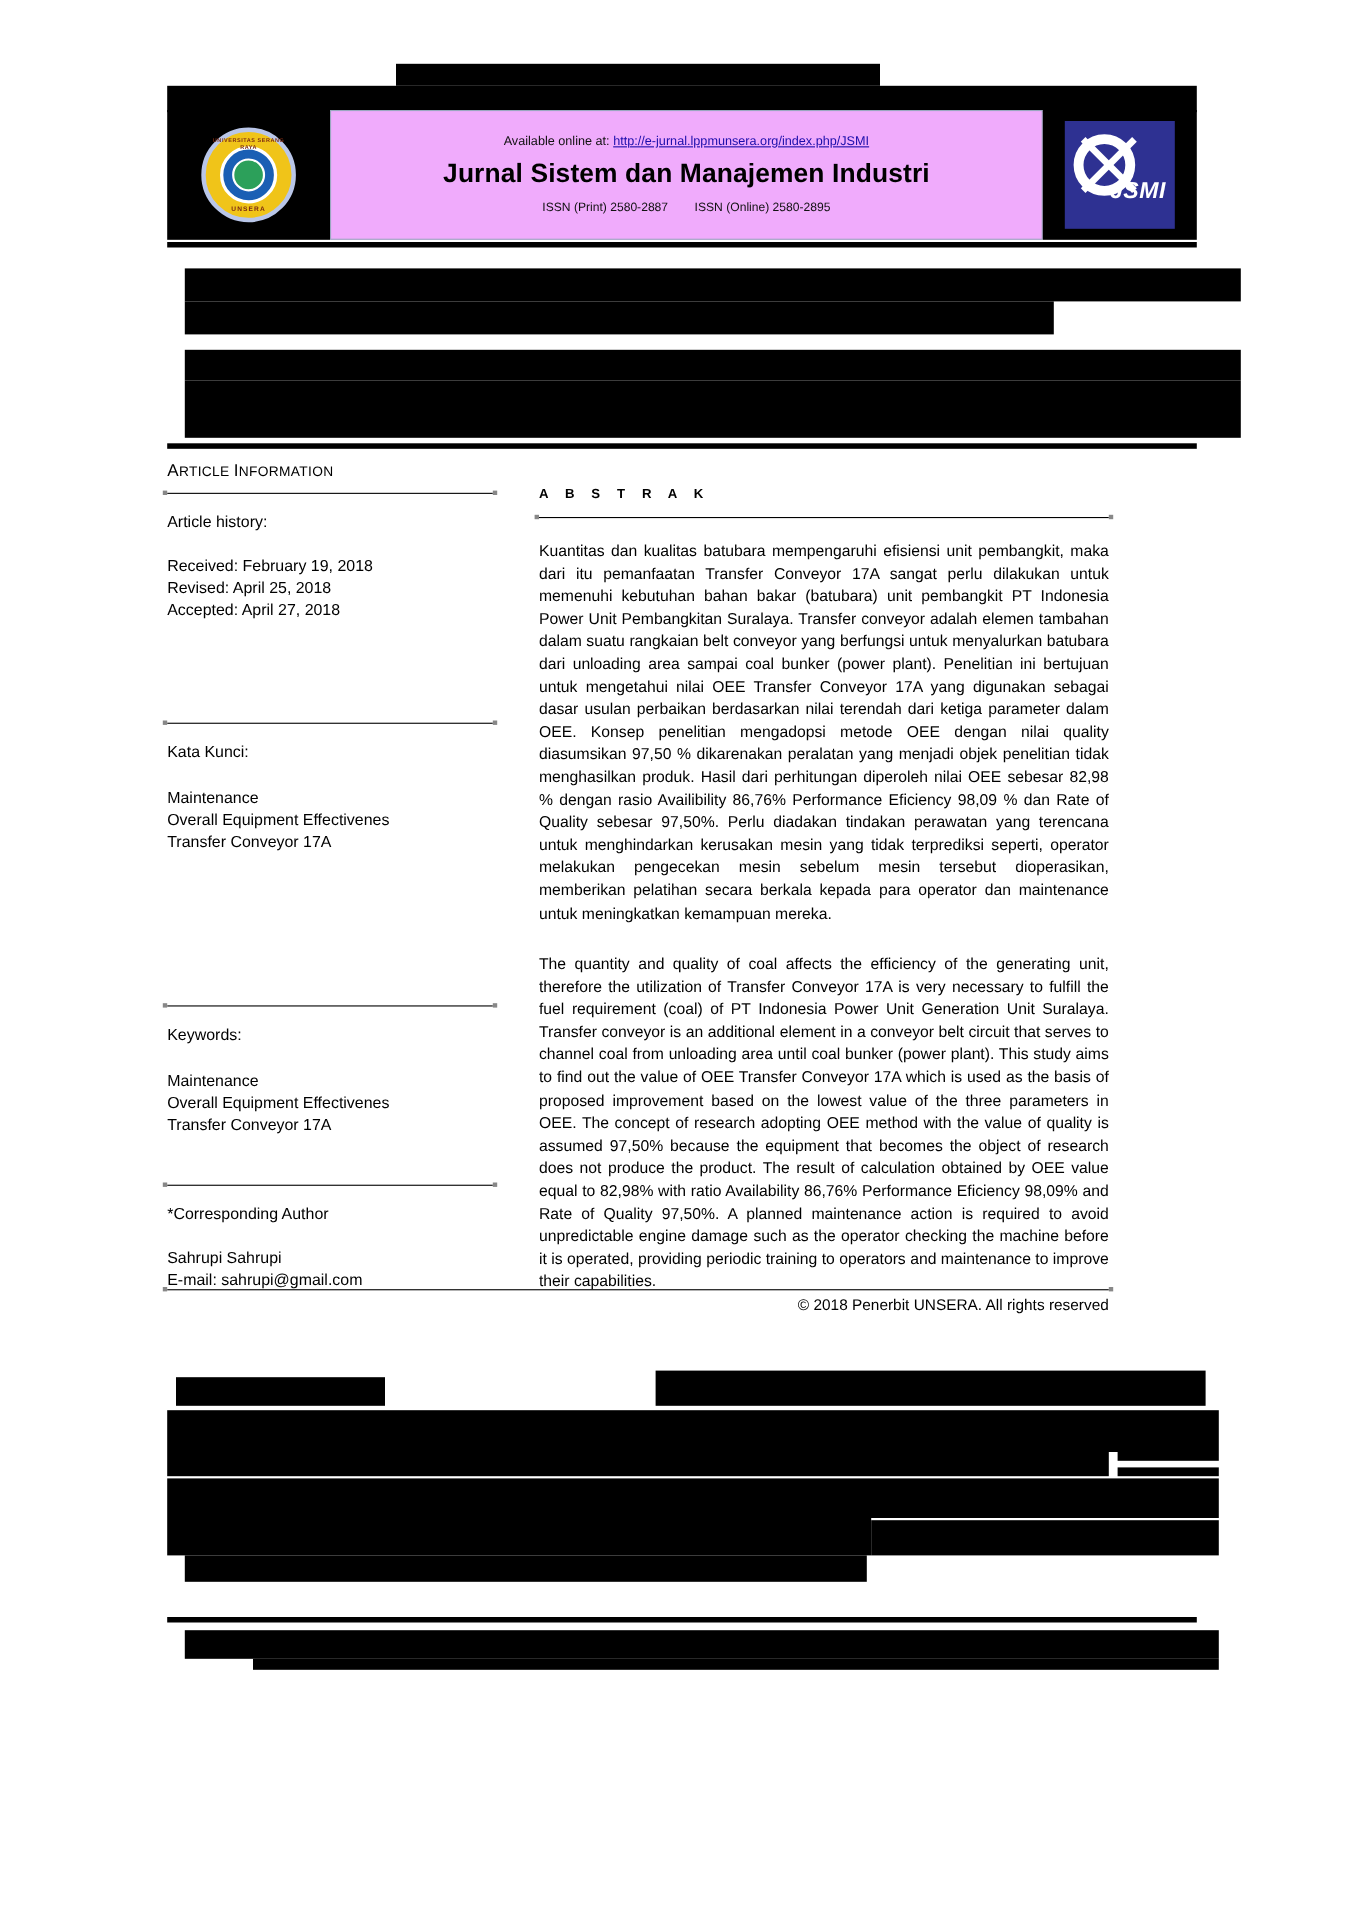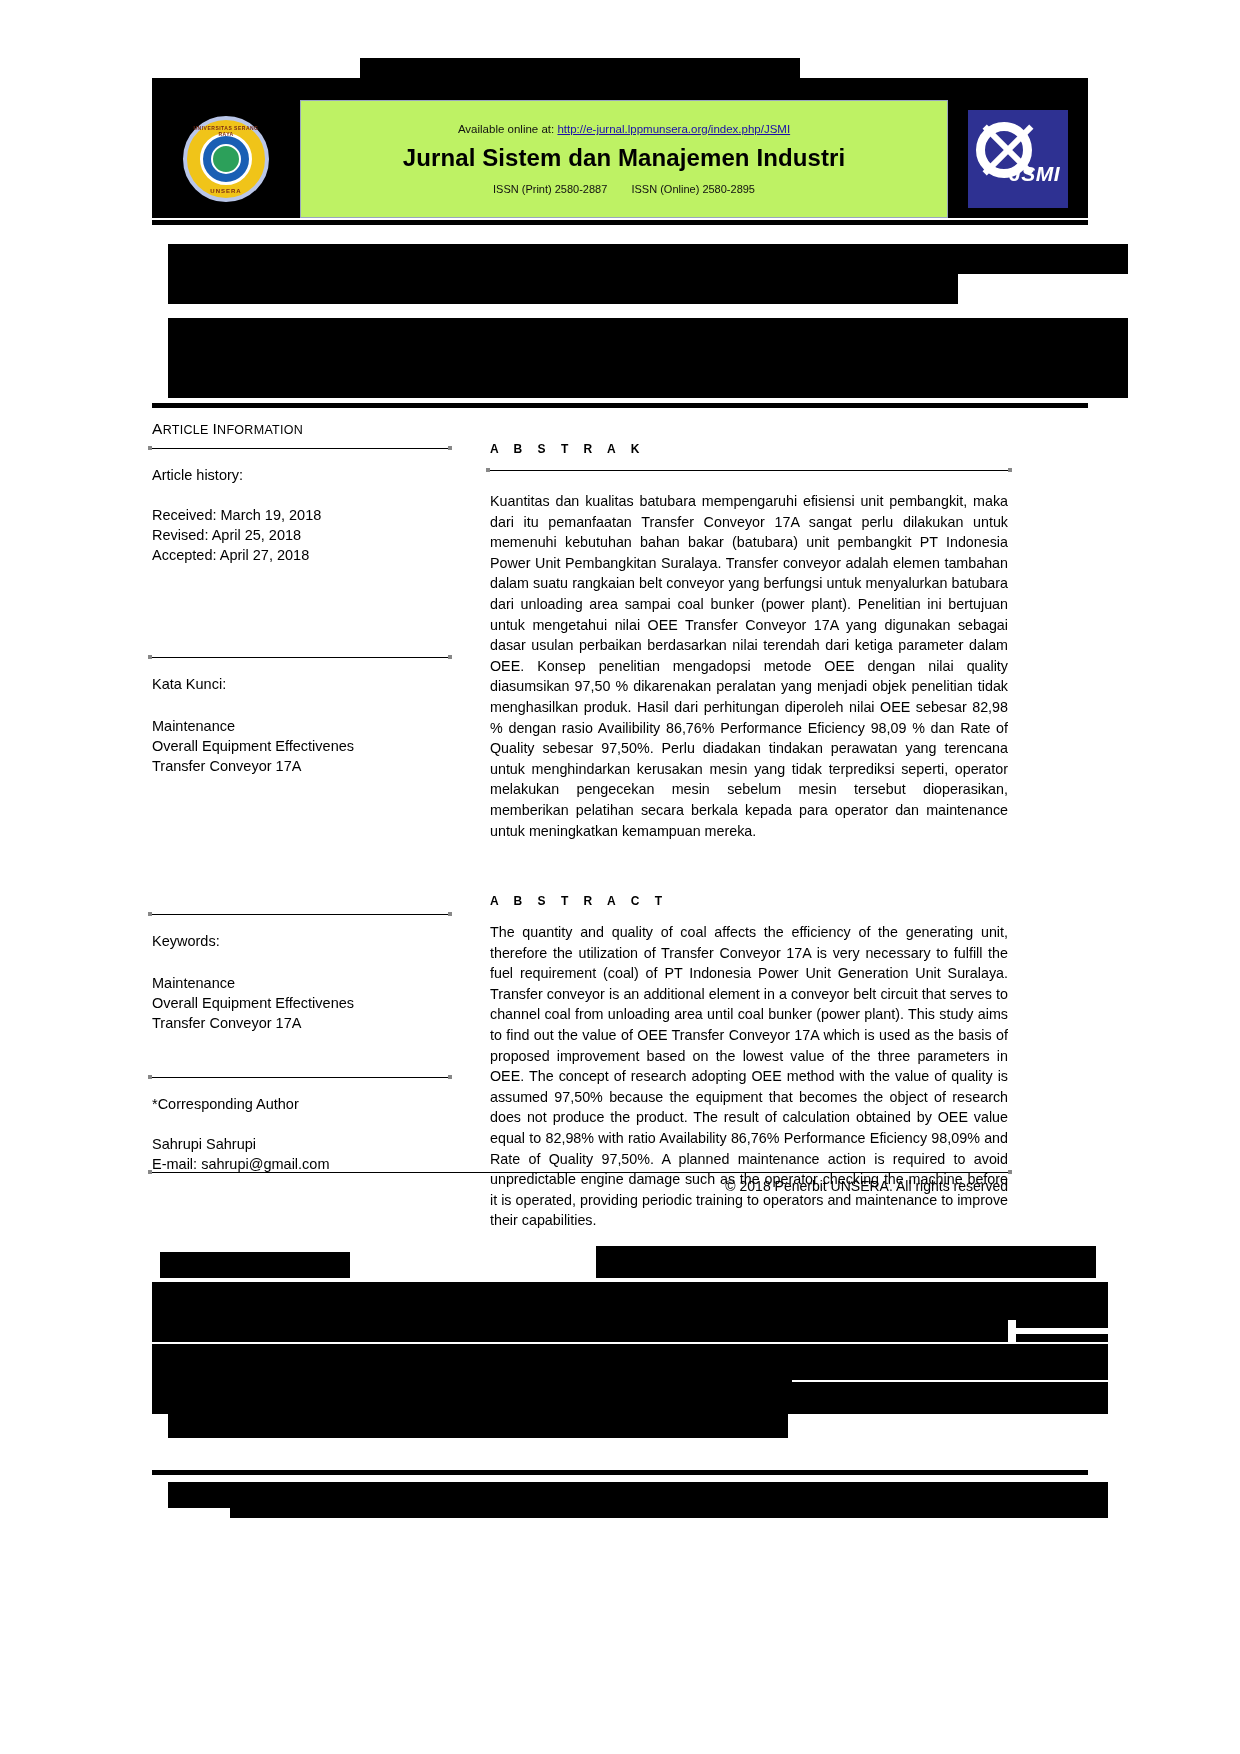--- a/index.html
+++ b/index.html
@@ -96,21 +96,21 @@
     right: 0;
     text-align: center;
     font-size: 5px;
     font-weight: bold;
     color: #7a2a12;
     letter-spacing: .5px;
   }
 
   .masthead-center {
     flex: 1;
-    background: #bef264;
+    background: #f0abfc;
     border: 1px solid #9aa7bf;
     box-sizing: border-box;
     display: flex;
     flex-direction: column;
     align-items: center;
     justify-content: center;
     padding: 6px 4px;
   }
   .avail-line {
     font-size: 11.5px;
@@ -326,21 +326,21 @@
   <div class="rule-thick" style="left:152px; top:403px; width:936px;"></div>
 
   <div class="left-col">
     <div class="sec-head">
       <span>A</span><span class="sc">RTICLE </span><span>I</span><span class="sc">NFORMATION</span>
     </div>
     <div class="hr-left"></div>
 
     <div class="li-text blk">Article history:</div>
     <div style="height:14px"></div>
-    <div class="li-text">Received: March 19, 2018</div>
+    <div class="li-text">Received: February 19, 2018</div>
     <div class="li-text">Revised: April 25, 2018</div>
     <div class="li-text">Accepted: April 27, 2018</div>
 
     <div style="height:84px"></div>
     <div class="hr-left"></div>
 
     <div class="li-text blk">Kata Kunci:</div>
     <div style="height:16px"></div>
     <div class="li-text">Maintenance</div>
     <div class="li-text">Overall Equipment Effectivenes</div>
@@ -363,21 +363,20 @@
     <div class="li-text">Sahrupi Sahrupi</div>
     <div class="li-text">E-mail: sahrupi@gmail.com</div>
   </div>
 
   <div class="right-col">
     <div class="abs-head">A B S T R A K</div>
     <div class="hr-left" style="margin-top:6px;margin-bottom:20px;"></div>
     <div class="abs-body">Kuantitas dan kualitas batubara mempengaruhi efisiensi unit pembangkit, maka dari itu pemanfaatan Transfer Conveyor 17A sangat perlu dilakukan untuk memenuhi kebutuhan bahan bakar (batubara) unit pembangkit PT Indonesia Power Unit Pembangkitan Suralaya. Transfer conveyor adalah elemen tambahan dalam suatu rangkaian belt conveyor yang  berfungsi untuk menyalurkan batubara dari unloading area sampai coal bunker (power plant). Penelitian ini bertujuan untuk mengetahui nilai OEE Transfer Conveyor 17A yang digunakan sebagai dasar usulan perbaikan berdasarkan nilai terendah dari ketiga parameter dalam OEE. Konsep penelitian mengadopsi metode OEE dengan nilai quality diasumsikan 97,50 % dikarenakan peralatan yang menjadi objek penelitian tidak menghasilkan produk. Hasil dari perhitungan diperoleh nilai OEE sebesar 82,98 % dengan rasio Availibility 86,76% Performance Eficiency 98,09 % dan Rate of Quality sebesar 97,50%. Perlu diadakan tindakan perawatan yang terencana untuk menghindarkan kerusakan mesin yang tidak terprediksi seperti, operator melakukan pengecekan mesin sebelum mesin tersebut dioperasikan, memberikan pelatihan secara berkala kepada para operator dan maintenance untuk meningkatkan kemampuan mereka.</div>
 
     <div style="height:26px"></div>
-    <div class="abs-head">A B S T R A C T</div>
     <div class="abs-body">The quantity and quality of coal affects the efficiency of the generating unit, therefore the utilization of Transfer Conveyor 17A is very necessary to fulfill the fuel requirement (coal) of PT Indonesia Power Unit Generation Unit Suralaya. Transfer conveyor is an additional element in a conveyor belt circuit that serves to channel coal from unloading area until coal bunker (power plant). This study aims to find out the value of OEE Transfer Conveyor 17A which is used as the basis of proposed improvement based on the lowest value of the three parameters in OEE. The concept of research adopting OEE method with the value of quality is assumed 97,50% because the equipment that becomes the object of research does not produce the product. The result of calculation obtained by OEE value equal to 82,98% with ratio Availability 86,76% Performance Eficiency 98,09% and Rate of Quality   97,50%. A planned maintenance action is required to avoid unpredictable engine damage such as the operator checking the machine before it is operated, providing periodic training to operators and maintenance to improve their capabilities.</div>
   </div>
 
   <div class="copy-rule"></div>
   <div class="copyright">© 2018 Penerbit  UNSERA. All rights reserved</div>
 
   <div class="redact" style="left:160px; top:1252px; width:190px; height:26px;"></div>
   <div class="redact" style="left:596px; top:1246px; width:500px; height:32px;"></div>
   <div class="redact" style="left:152px; top:1282px; width:956px; height:38px;"></div>
   <div class="redact" style="left:152px; top:1320px; width:856px; height:22px;"></div>

